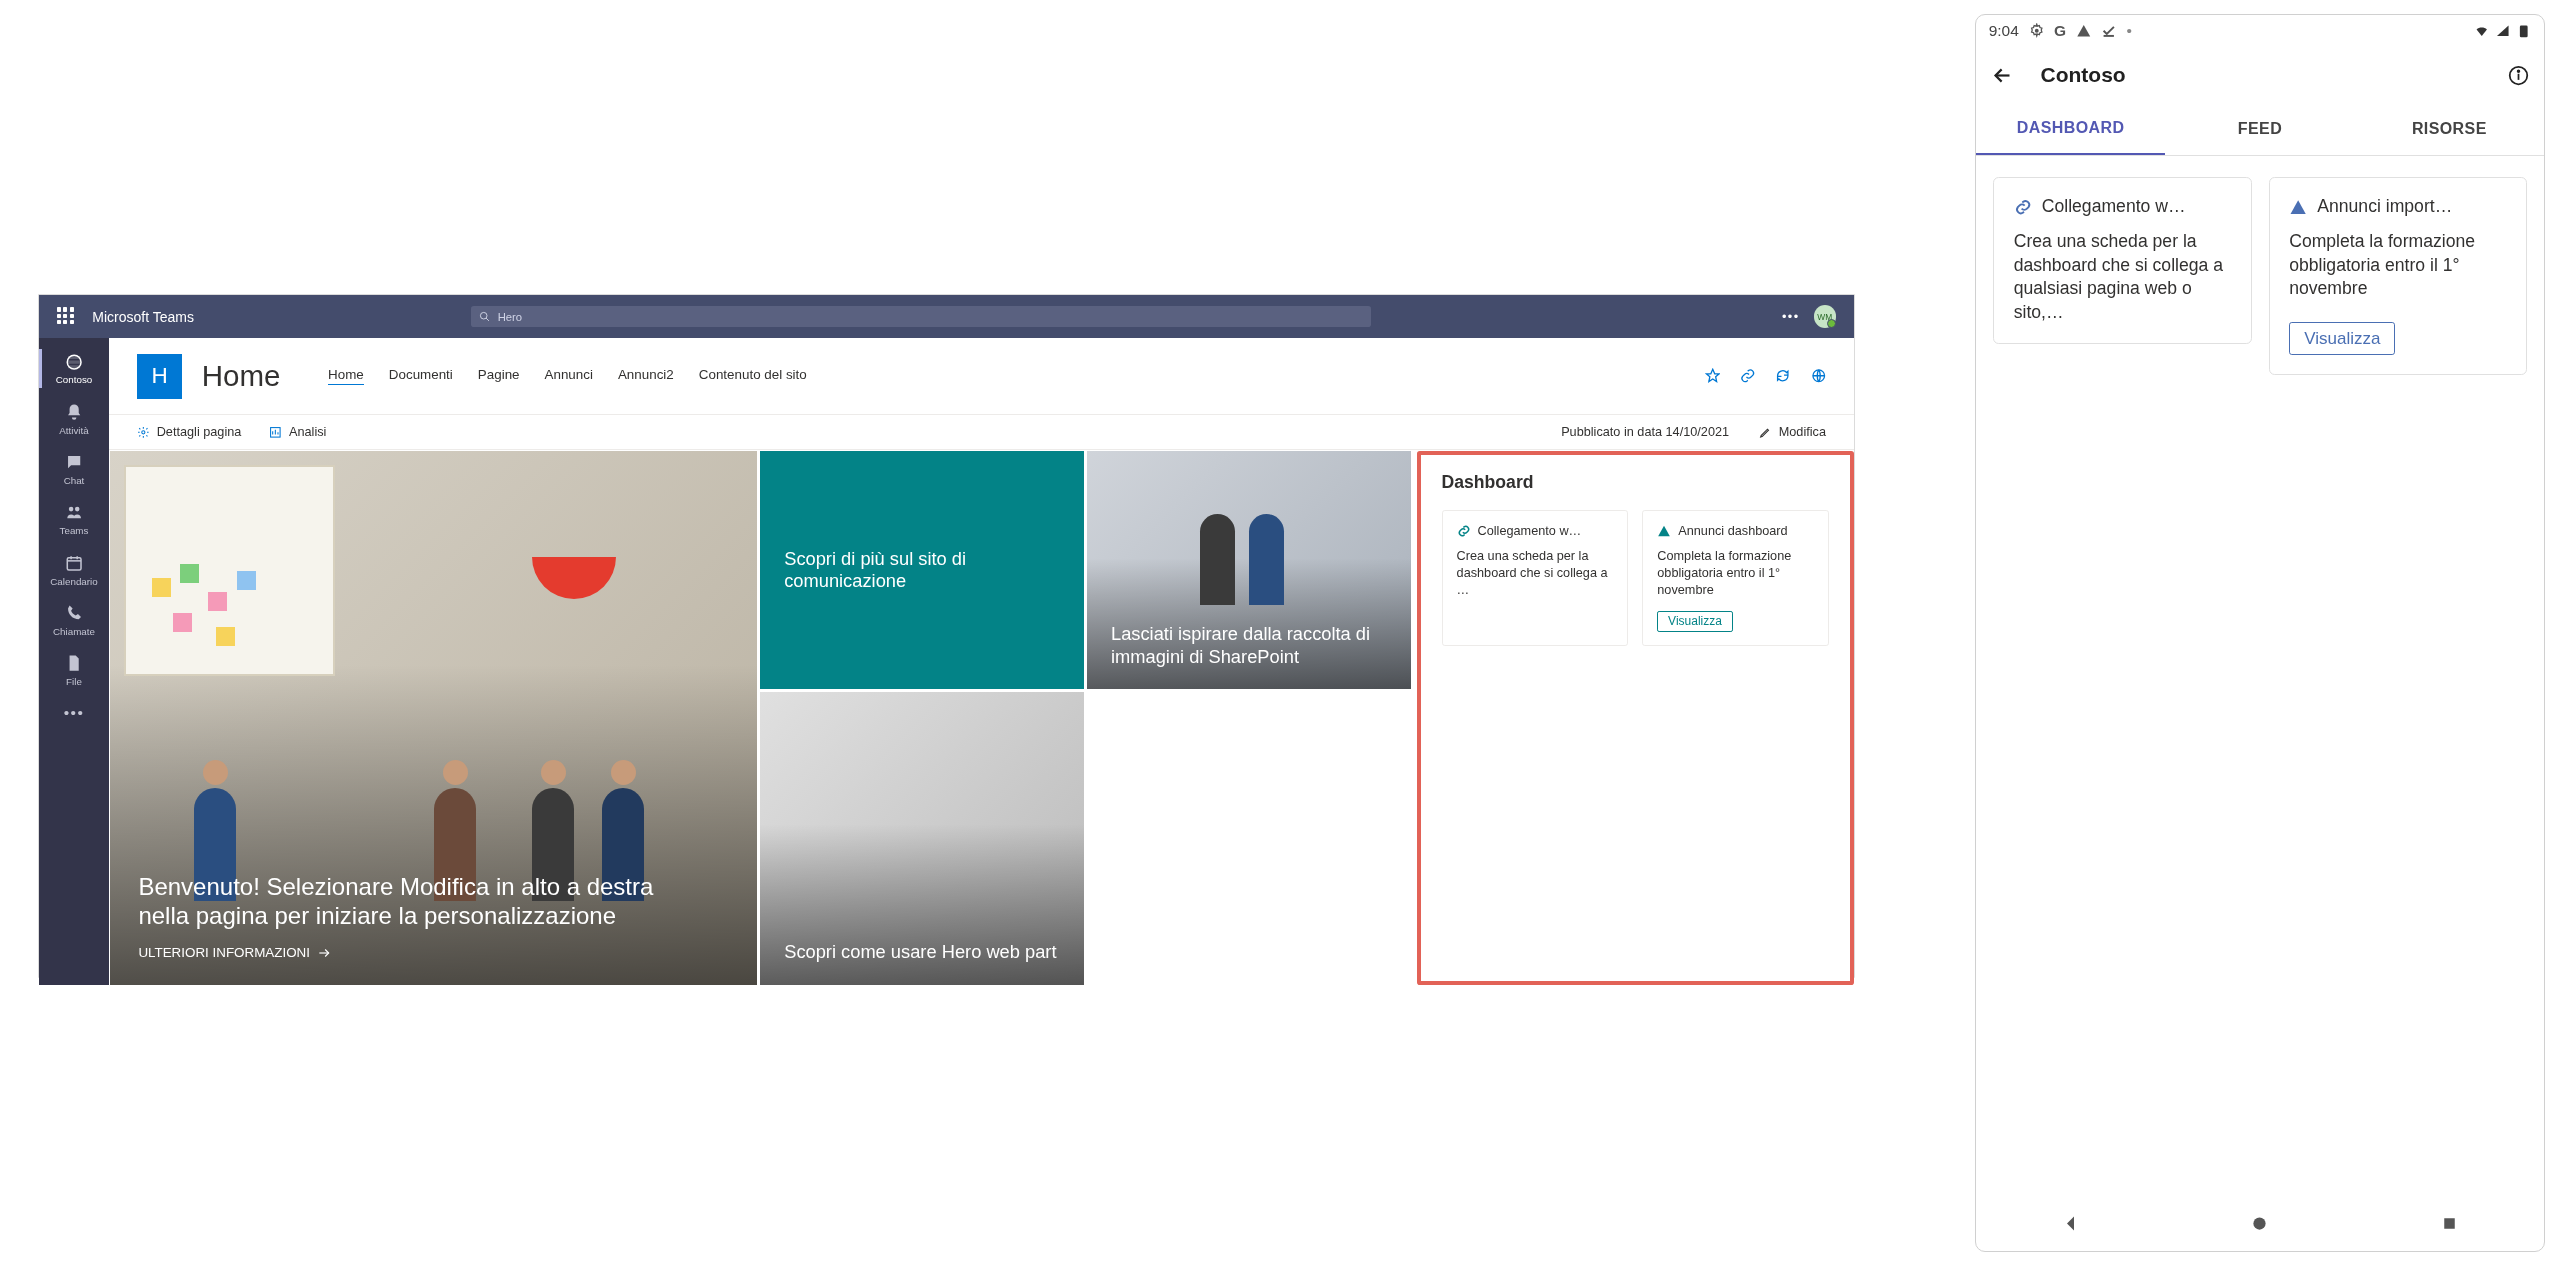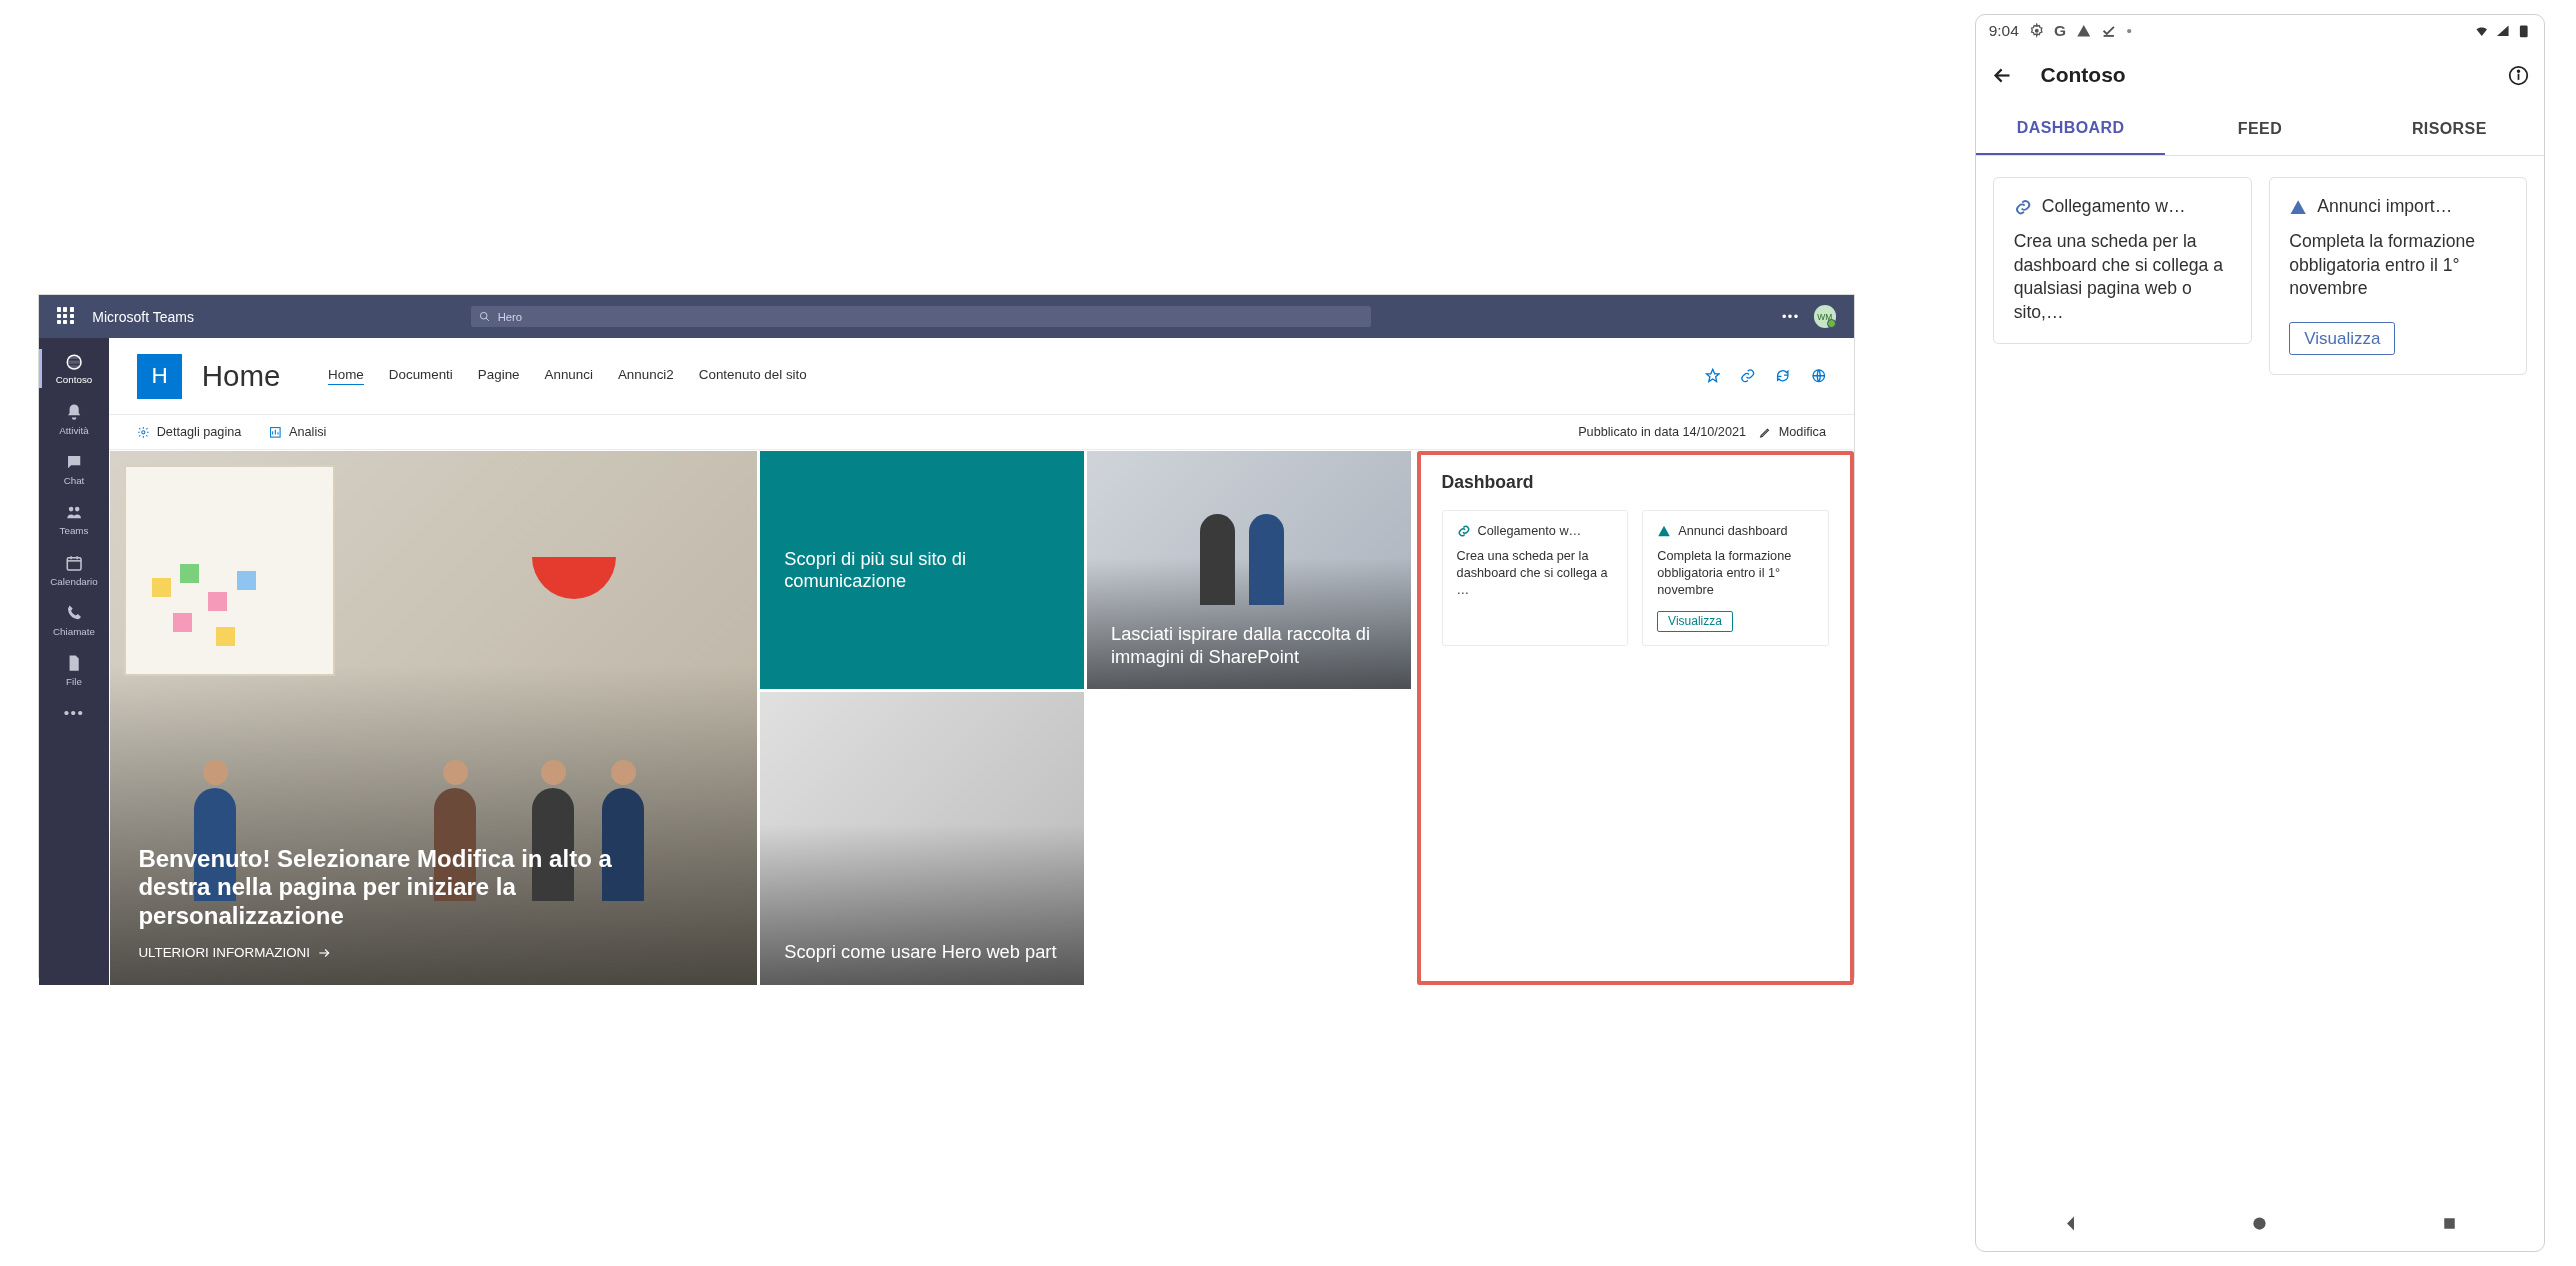--- a/index.html
+++ b/index.html
@@ -55,31 +55,31 @@
   .tab.active { border-bottom: 1.4px solid #0078d4; }
   .header-actions { margin-left: auto; display: flex; gap: 19.7px; color: #0078d4; }
   .header-actions svg { width: 15.5px; height: 15.5px; }
 
   .info-bar {
     height: 35px; display: flex; align-items: center; padding: 0 28px; gap: 28px;
     border-bottom: 0.7px solid #edebe9; font-size: 12.7px; color: #323130;
   }
   .info-item { display: flex; align-items: center; gap: 7px; }
   .info-item svg { width: 12.7px; height: 12.7px; }
-  .info-right { margin-left: auto; display: flex; gap: 13px; }
+  .info-right { margin-left: auto; display: flex; gap: 30px; }
 
   .hero-area { flex: 1; display: flex; padding: 1.4px 0 0 1.4px; gap: 2.8px; }
   .hero-main {
     flex: 0 0 647px; position: relative; color: #fff;
     background: linear-gradient(135deg, #d8d3c8 0%, #b8b0a0 100%);
     display: flex; flex-direction: column; justify-content: flex-end; padding: 25px 28px;
   }
   .hero-main::before { content: ""; position: absolute; inset: 0; background: linear-gradient(to top, rgba(0,0,0,.6), rgba(0,0,0,0) 60%); }
   .hero-main .ovl { position: relative; z-index: 1; }
-  .hero-title { font-size: 24px; font-weight: 700; line-height: 1.2; max-width: 535px; }
+  .hero-title { font-size: 24px; font-weight: 400; line-height: 1.2; max-width: 535px; }
   .hero-link { font-size: 13.4px; margin-top: 14px; display: flex; align-items: center; gap: 7px; }
   .office-scene { position: absolute; inset: 0; overflow: hidden; }
   .office-scene .wb { position: absolute; left: 14px; top: 14px; width: 211px; height: 211px; background: #f6f4ed; border: 2.8px solid #d7d0bd; }
   .office-scene .sticky { position: absolute; width: 18.3px; height: 18.3px; }
   .office-scene .lamp { position: absolute; left: 422px; top: 106px; width: 84px; height: 42px; background: #e43b2e; border-radius: 0 0 42px 42px; }
   .office-scene .person { position: absolute; bottom: 84px; width: 42px; height: 113px; background: #3a5a8a; border-radius: 21px 21px 0 0; }
   .office-scene .head { position: absolute; top: -28px; left: 8.4px; width: 25px; height: 25px; border-radius: 50%; background: #c79b7a; }
 
   .hero-col { flex: 0 0 324px; display: flex; flex-direction: column; gap: 2.8px; }
   .hero-tile { flex: 1; position: relative; color: #fff; display: flex; flex-direction: column; justify-content: flex-end; padding: 21px 24px; font-size: 18.3px; font-weight: 500; line-height: 1.25; }

